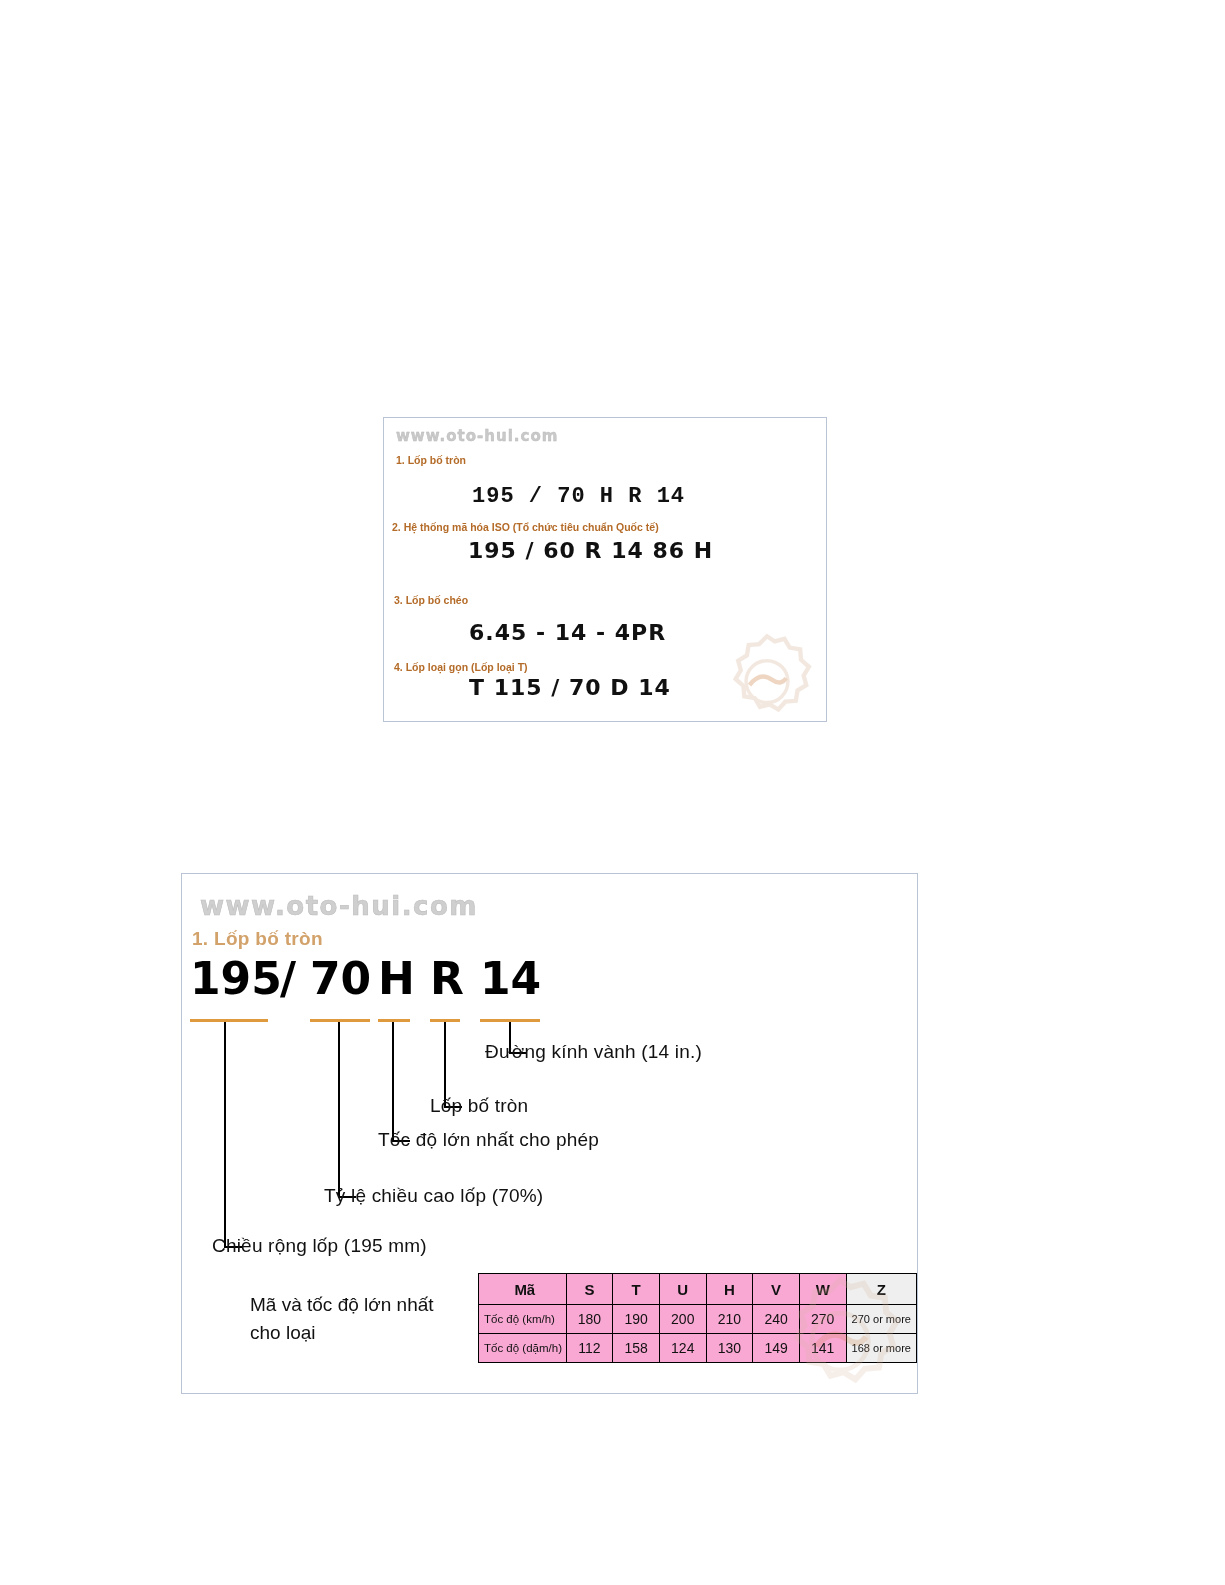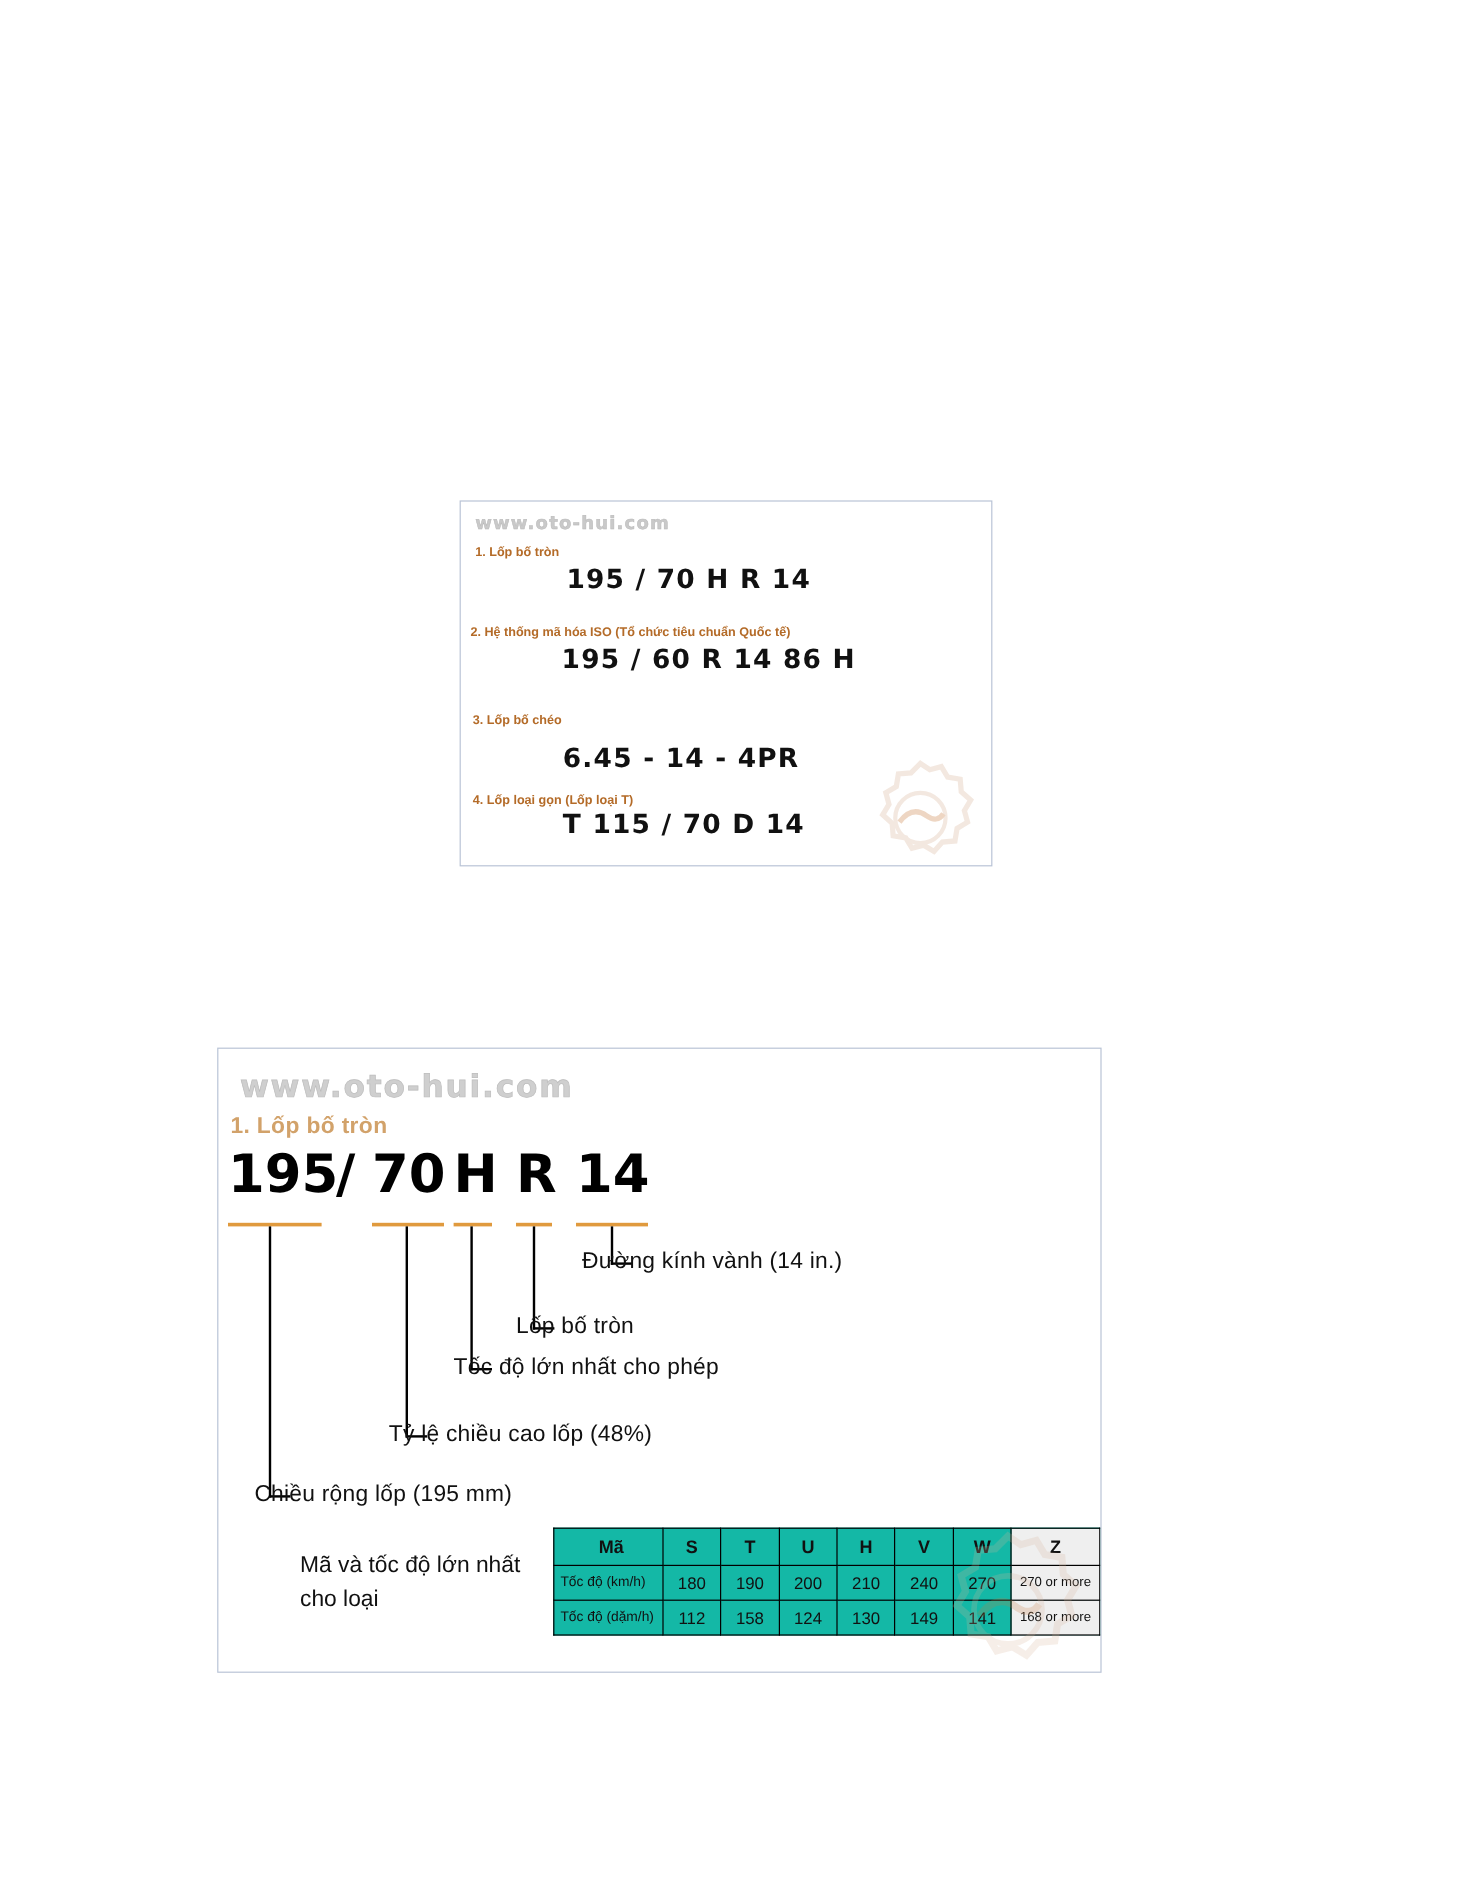--- a/index.html
+++ b/index.html
@@ -133,25 +133,25 @@
     left: 68px;
     top: 400px;
     font-size: 19px;
     color: #111;
     line-height: 1.45;
     white-space: nowrap;
     margin-top: 17px;
   }
   #fig2 table.speedtable {
     position: absolute;
-    left: 279px;
+    left: 296px;
     top: 399px;
     border-collapse: collapse;
     font-size: 13px;
-    background: #14b8a6;
+    background: #f9a8d4;
   }
   #fig2 table.speedtable td, #fig2 table.speedtable th {
     border: 1px solid #000;
     text-align: center;
     font-weight: normal;
     padding: 0;
     height: 28px;
     color: #111;
     font-family: "Liberation Sans", sans-serif;
   }
@@ -187,21 +187,21 @@
   }
 </style>
 </head>
 <body>
 
 <div id="fig1">
 
   <div class="watermark-text">www.oto-hui.com</div>
 
   <div class="caption" style="left:12px; top:36px;">1. Lốp bố tròn</div>
-  <div class="code" style="left:88px; top:53px;">195 / 70 H R 14</div>
+  <div class="code" style="left:88px; top:66px;font-family:Liberation Mono, monospace;">195 / 70 H R 14</div>
 
   <div class="caption" style="left:8px; top:103px;">2. Hệ thống mã hóa ISO (Tổ chức tiêu chuẩn Quốc tế)</div>
   <div class="code" style="left:84px; top:120px;">195 / 60 R 14 86 H</div>
 
   <div class="caption" style="left:10px; top:176px;">3. Lốp bố chéo</div>
   <div class="code" style="left:85px; top:202px;">6.45 - 14 - 4PR</div>
 
   <div class="caption" style="left:10px; top:243px;">4. Lốp loại gọn (Lốp loại T)</div>
   <div class="code" style="left:85px; top:257px;">T 115 / 70 D 14</div>
 
@@ -243,21 +243,21 @@
 
   <div class="leader" style="left:156px; top:148px; width:2px;  height:176px;"></div>
   <div class="leader" style="left:156px; top:322px; width:18px; height:2px;"></div>
 
   <div class="leader" style="left:42px;  top:148px; width:2px;  height:226px;"></div>
   <div class="leader" style="left:42px;  top:372px; width:18px; height:2px;"></div>
 
   <div class="lbl" style="left:303px; top:167px;">Đường kính vành (14 in.)</div>
   <div class="lbl" style="left:248px; top:221px;">Lốp bố tròn</div>
   <div class="lbl" style="left:196px; top:255px;">Tốc độ lớn nhất cho phép</div>
-  <div class="lbl" style="left:142px; top:311px;">Tỷ lệ chiều cao lốp (48%)</div>
+  <div class="lbl" style="left:142px; top:311px;">Tỷ lệ chiều cao lốp (70%)</div>
   <div class="lbl" style="left:30px;  top:361px;">Chiều rộng lốp (195 mm)</div>
 
   <div class="tablelabel">
     <div>Mã và tốc độ lớn nhất</div>
     <div>cho loại</div>
   </div>
 
   <table class="speedtable">
     <tbody>
         <tr>

